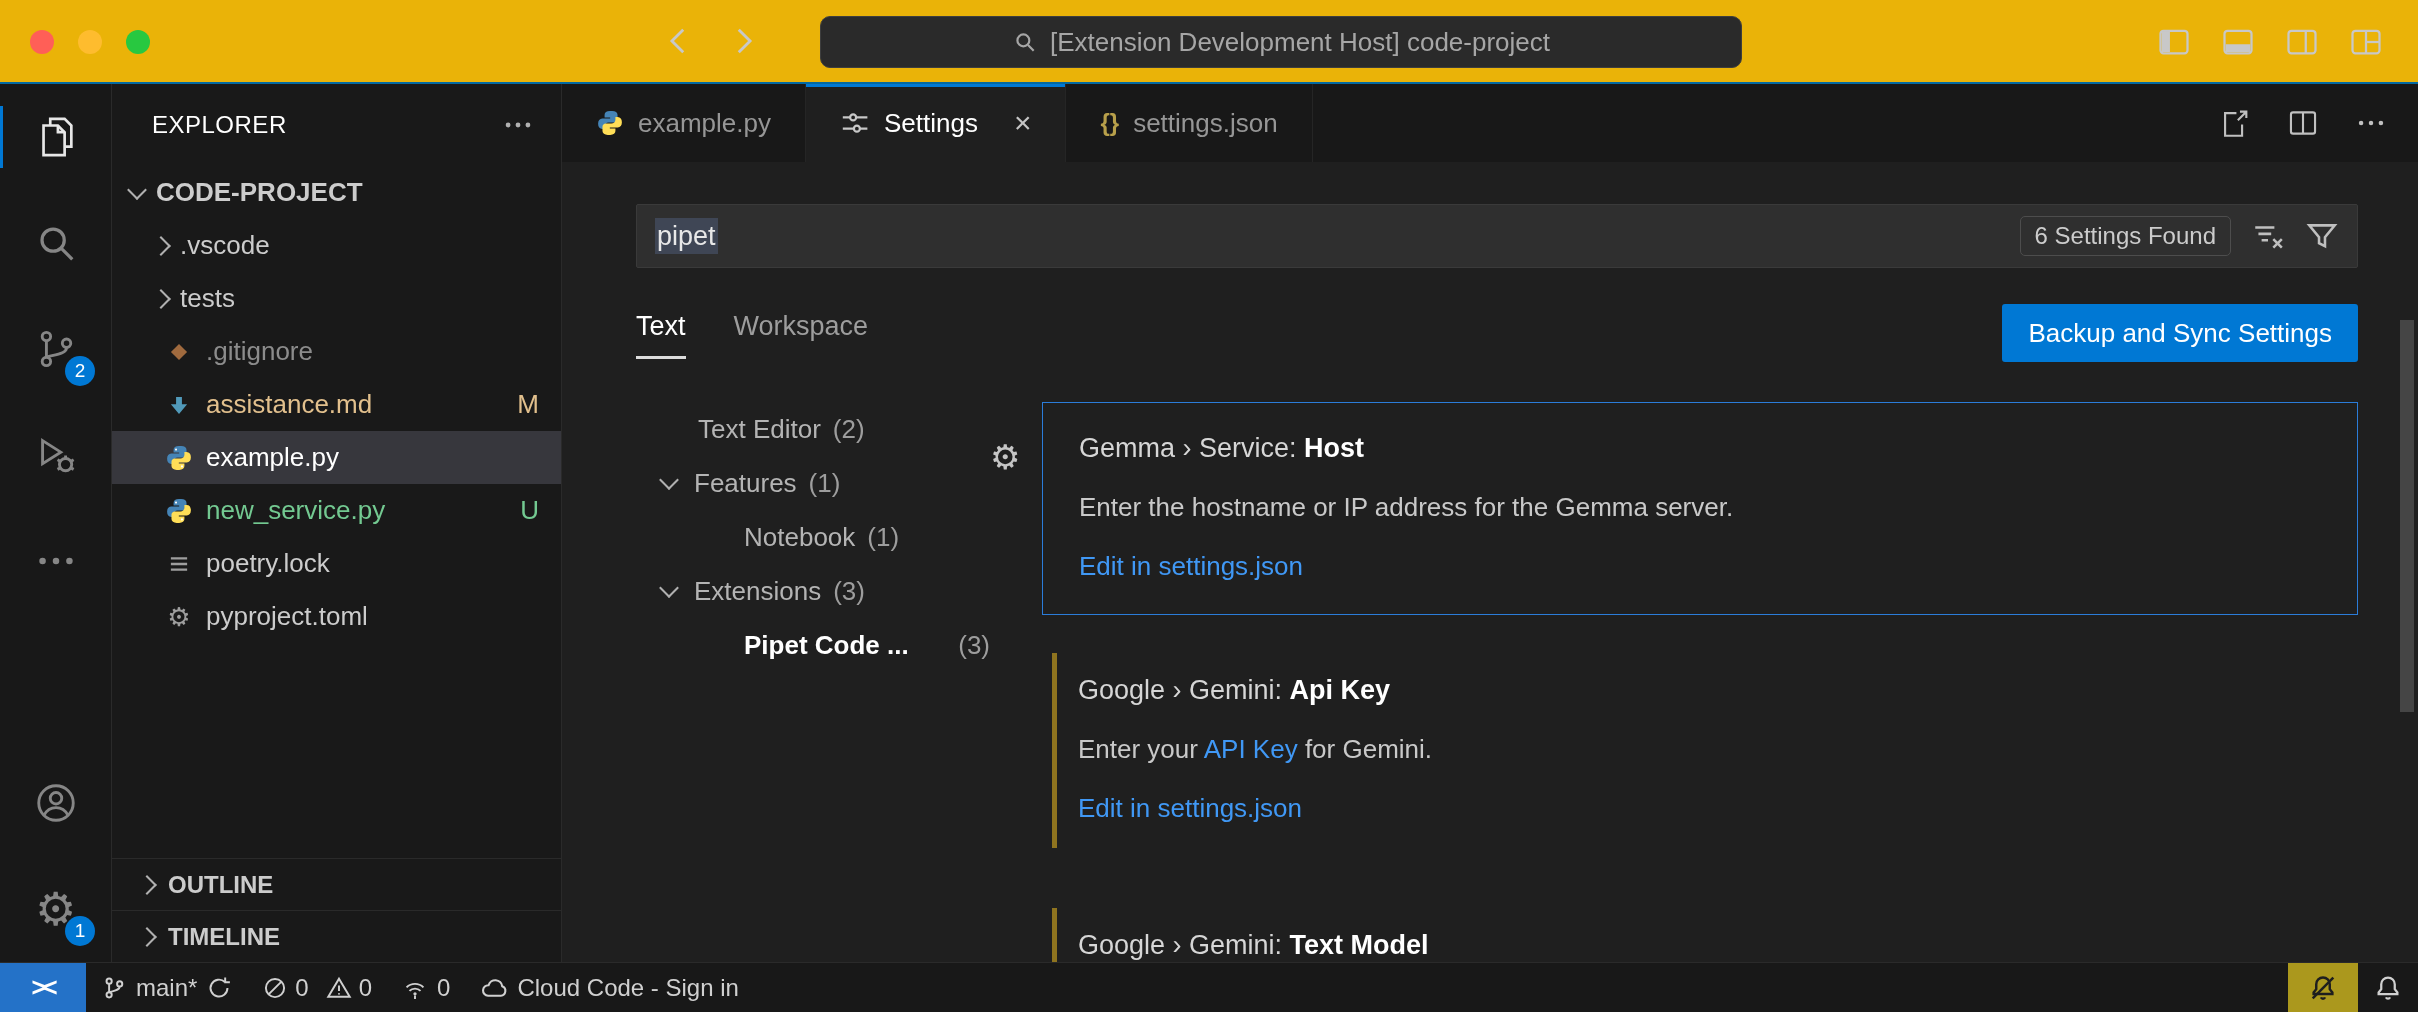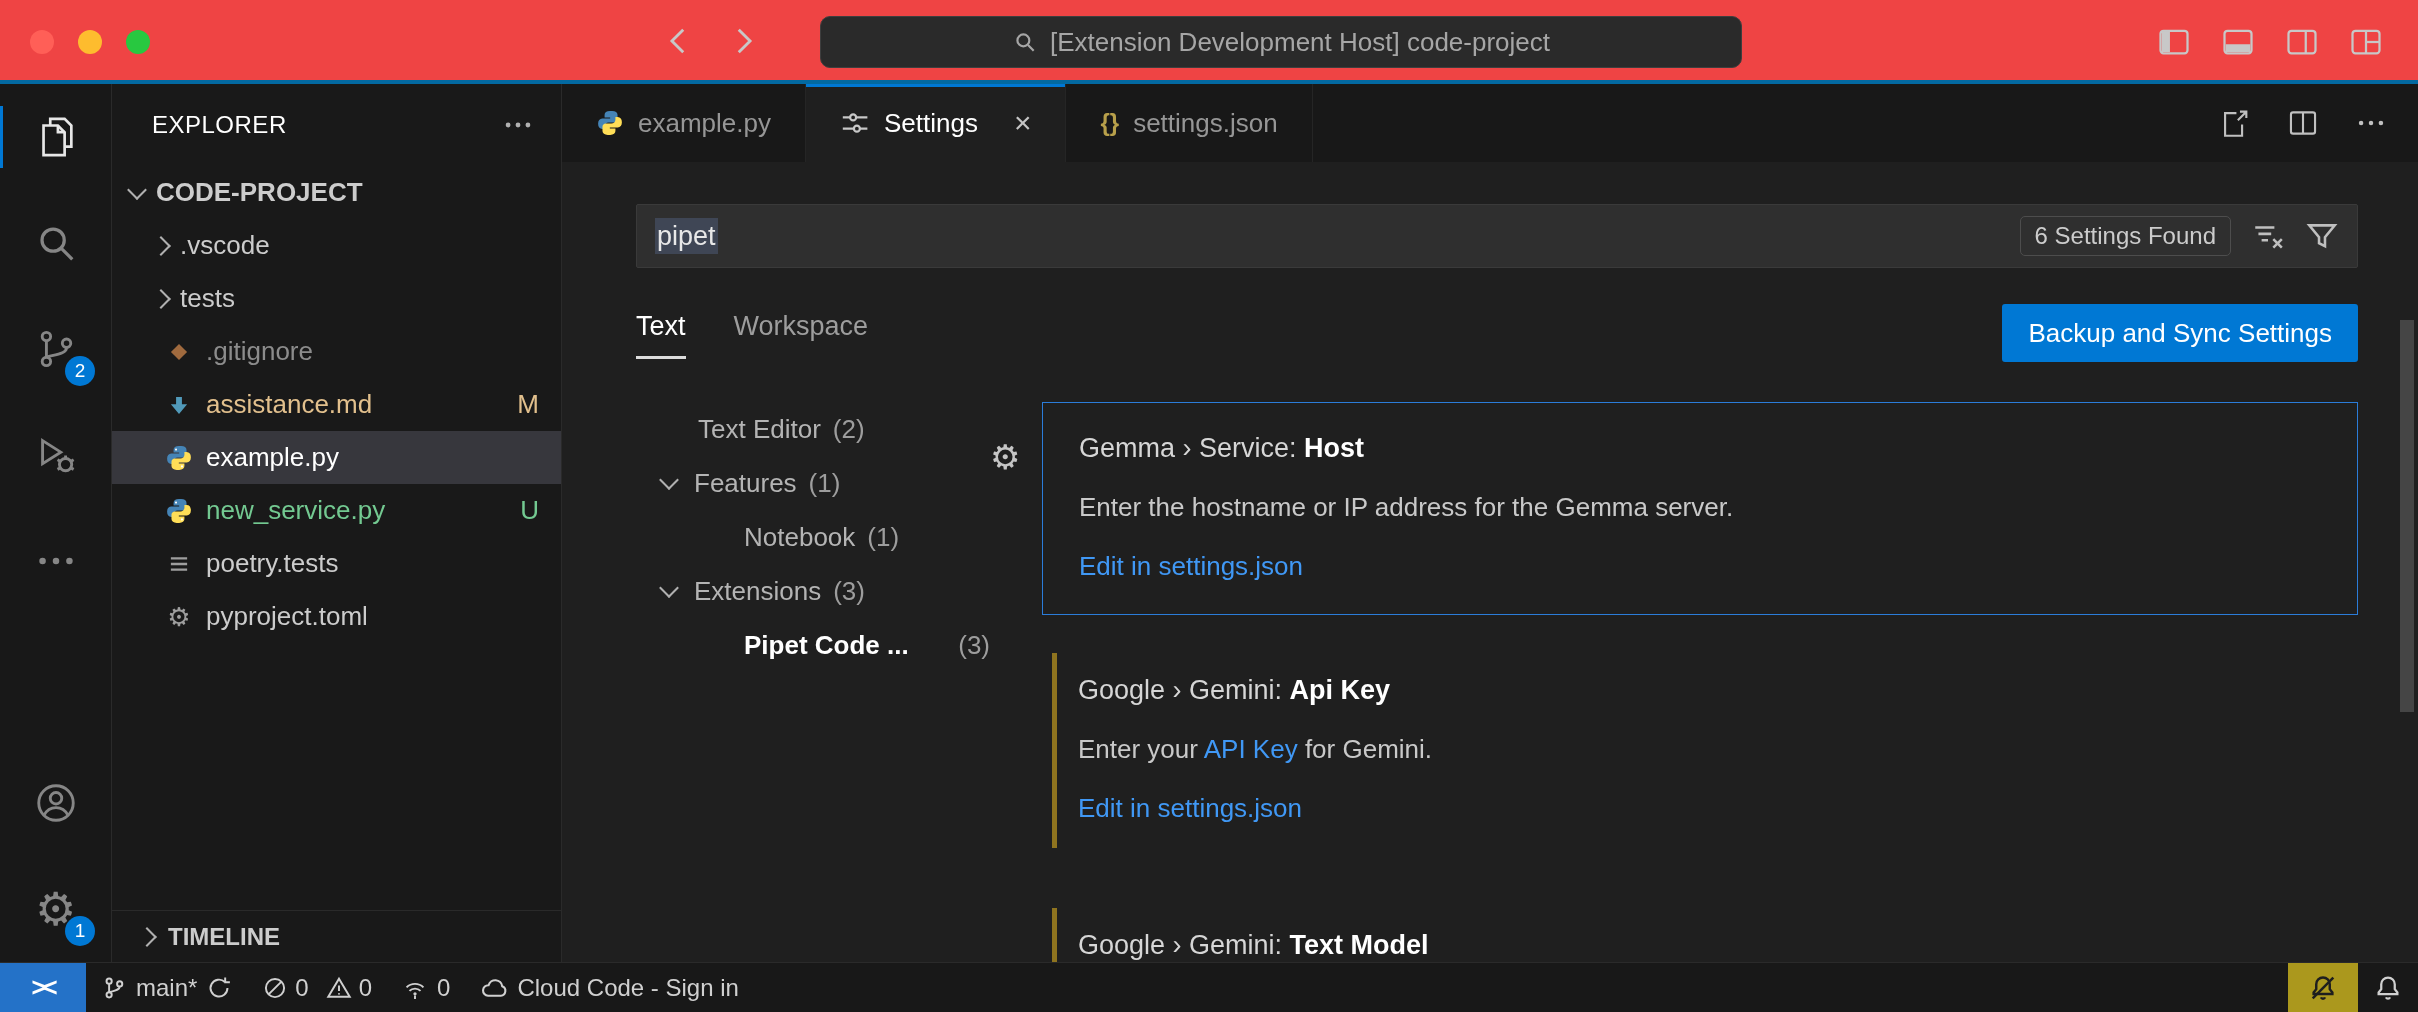--- a/index.html
+++ b/index.html
@@ -1,21 +1,21 @@
 <!DOCTYPE html>
 <html><head>
 <meta charset="utf-8">
 <style>
   * { margin:0; padding:0; box-sizing:border-box; }
   html,body { width:2418px; height:1012px; overflow:hidden; background:#1e1e1e;
               font-family:"Liberation Sans", sans-serif; }
   .window { width:2418px; height:1012px; display:flex; flex-direction:column; color:#cccccc; }
 
   
-  .titlebar { flex:0 0 84px; background:#ef4444; position:relative; border-bottom:4px solid #0369a1; }
+  .titlebar { flex:0 0 84px; background:#eab308; position:relative; border-bottom:2px solid #0369a1; }
   .traffic { position:absolute; left:30px; top:30px; display:flex; gap:24px; }
   .light { width:24px; height:24px; border-radius:50%; }
   .light.red{background:#ff5f57;} .light.yellow{background:#febc2e;} .light.green{background:#28c840;}
   .nav-arrows { position:absolute; left:662px; top:24px; display:flex; gap:30px; color:#c8c8c8; }
   .command-center { position:absolute; left:820px; top:16px; width:922px; height:52px;
       background:#2a2a2a; border:1px solid #3e3e3e; border-radius:10px;
       display:flex; align-items:center; justify-content:center; gap:12px;
       color:#a6a6a6; font-size:26px; }
   .tb-right { position:absolute; right:34px; top:24px; display:flex; gap:28px; color:#c8c8c8; }
 
@@ -321,29 +321,33 @@
           </span>
           <span class="label">new_service.py</span>
           <span class="git-badge">U</span>
         </div>
         <div class="tree-row file">
           <span class="ficon">
             <svg width="26" height="26" viewBox="0 0 16 16" stroke="#9e9e9e" stroke-width="1.4" fill="none">
                 <path d="M3 4.5h10M3 8h10M3 11.5h10"></path>
               </svg>
           </span>
-          <span class="label">poetry.tests</span>
+          <span class="label">poetry.lock</span>
         </div>
         <div class="tree-row file">
           <span class="ficon gear-glyph" style="font-size:26px;color:#9e9e9e;">⚙</span>
           <span class="label">pyproject.toml</span>
         </div>
       </div>
 
       <div class="sidebar-sections">
+        <div class="section-row">
+          <span class="chev right"></span>
+          <span class="label">OUTLINE</span>
+        </div>
         <div class="section-row">
           <span class="chev right"></span>
           <span class="label">TIMELINE</span>
         </div>
       </div>
     </div>
 
     <div class="editor">
       <div class="tabbar">
         <div class="tab">

